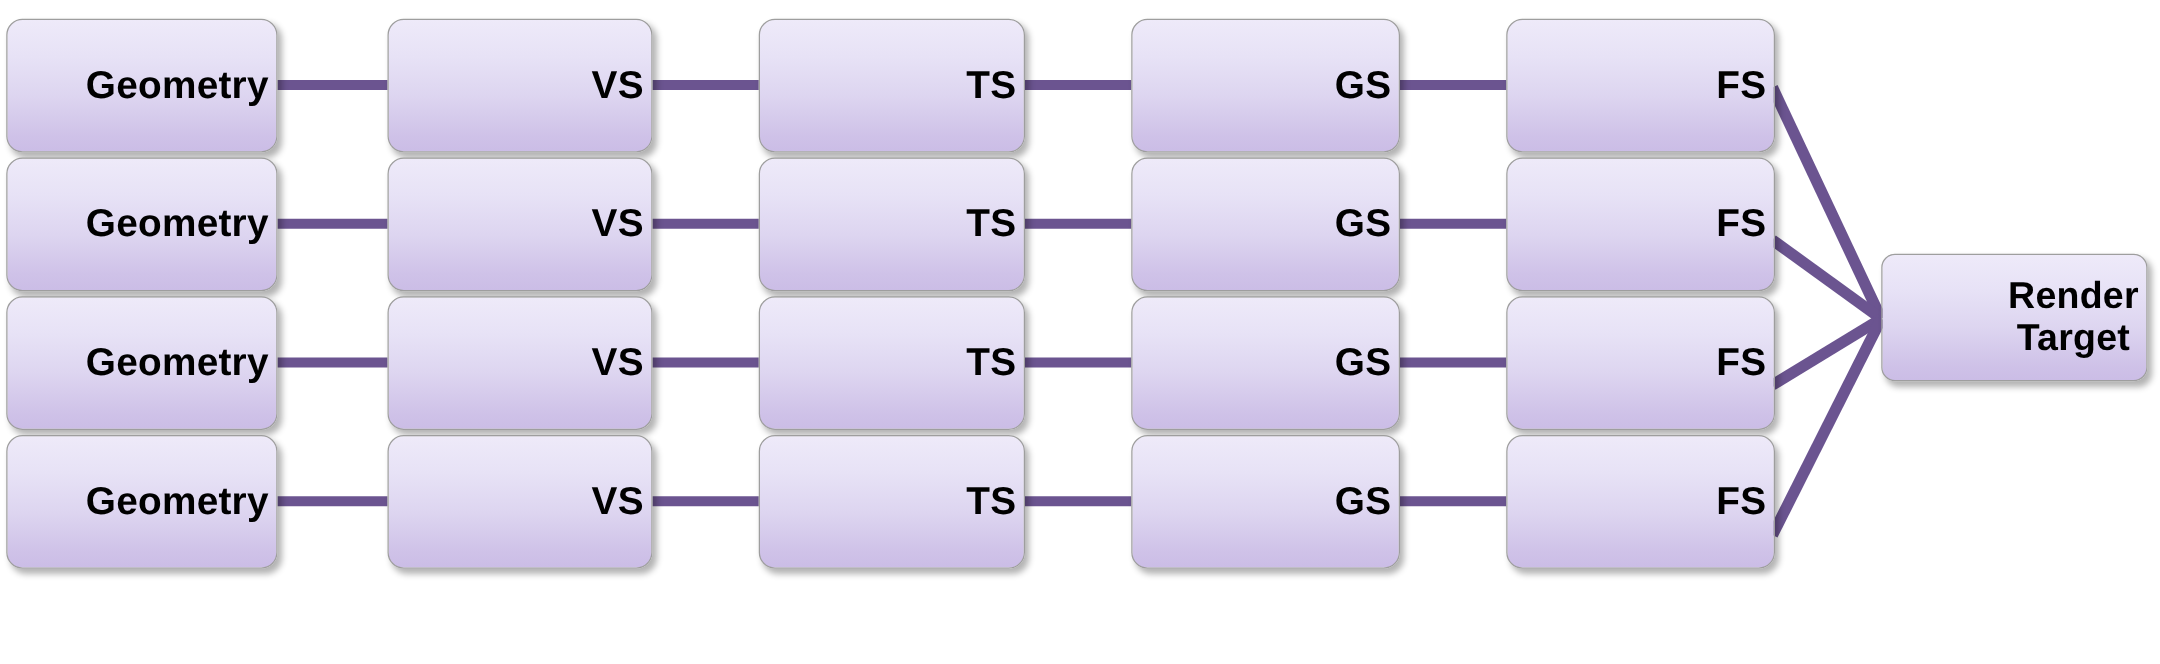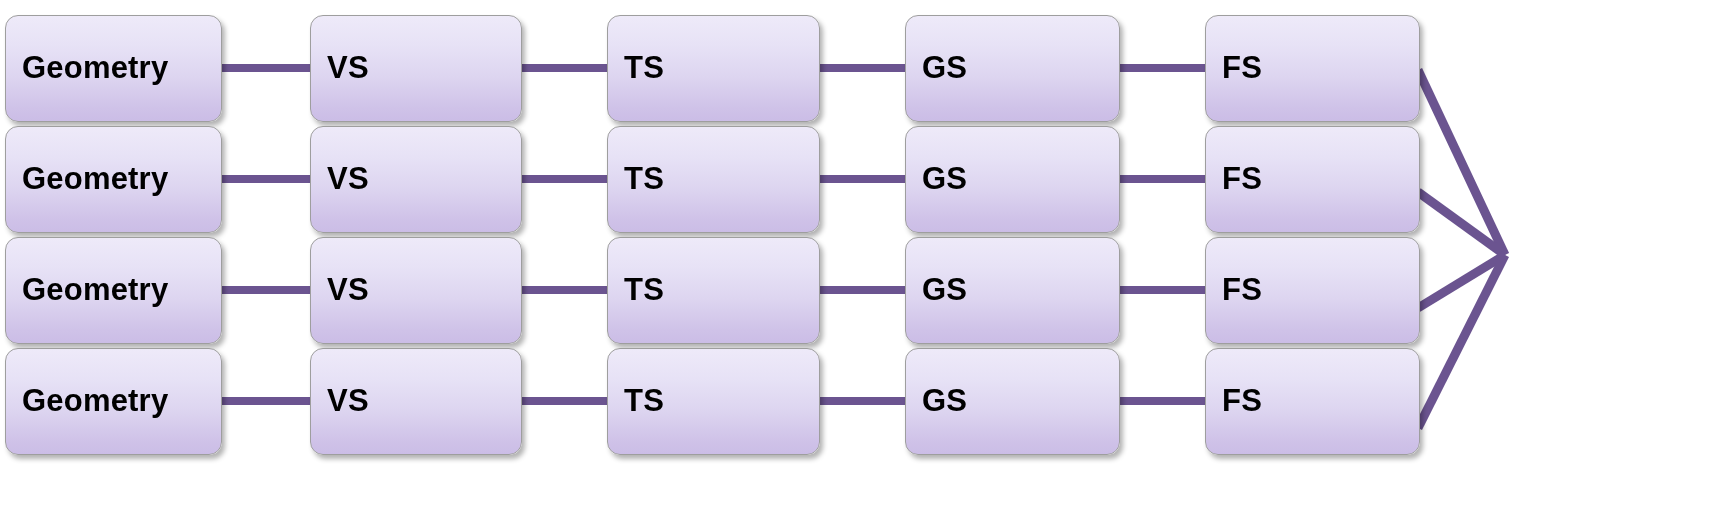--- a/index.html
+++ b/index.html
@@ -38,21 +38,21 @@
   }
   .node {
     position: absolute;
     box-sizing: border-box;
     border-radius: 13px;
     border: 1.5px solid #9e9e9e;
     background: linear-gradient(to bottom, #eeeaf9 0%, #e7e2f6 28%, #ddd5f0 58%, #cfc2e8 88%, #cbbde6 100%);
     box-shadow: 3px 4px 5px rgba(0,0,0,0.30);
     display: flex;
     align-items: center;
-    justify-content: flex-start;
+    justify-content: flex-end;
     text-align: center;
     color: #000000;
     font-weight: bold;
     font-size: 31px;
     line-height: 1.12;
     letter-spacing: 0.2px;
     font-family: "Liberation Sans", sans-serif;
     padding-left: 10px;
     -webkit-font-smoothing: antialiased;
   }
@@ -152,15 +152,19 @@
       </div>
       <div class="node" style="left: 607px; top: 348px; width: 213px; height: 107px;">
         <span class="label">TS</span>
       </div>
       <div class="node" style="left: 905px; top: 348px; width: 215px; height: 107px;">
         <span class="label">GS</span>
       </div>
       <div class="node" style="left: 1205px; top: 348px; width: 215px; height: 107px;">
         <span class="label">FS</span>
       </div>
+      <div class="node sink" style="left: 1505px; top: 203px; width: 213px; height: 102px;">
+        <span class="label">Render
+Target</span>
+      </div>
     </div>
 
 </div>
 
 </body></html>

